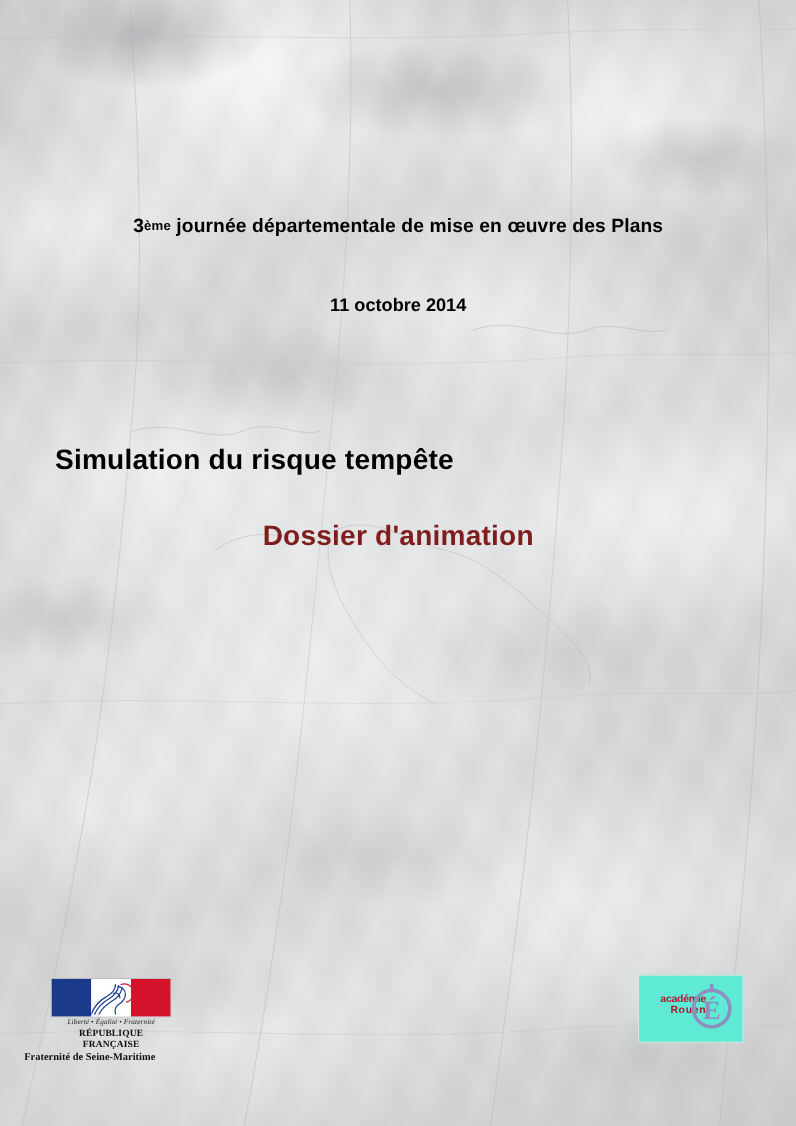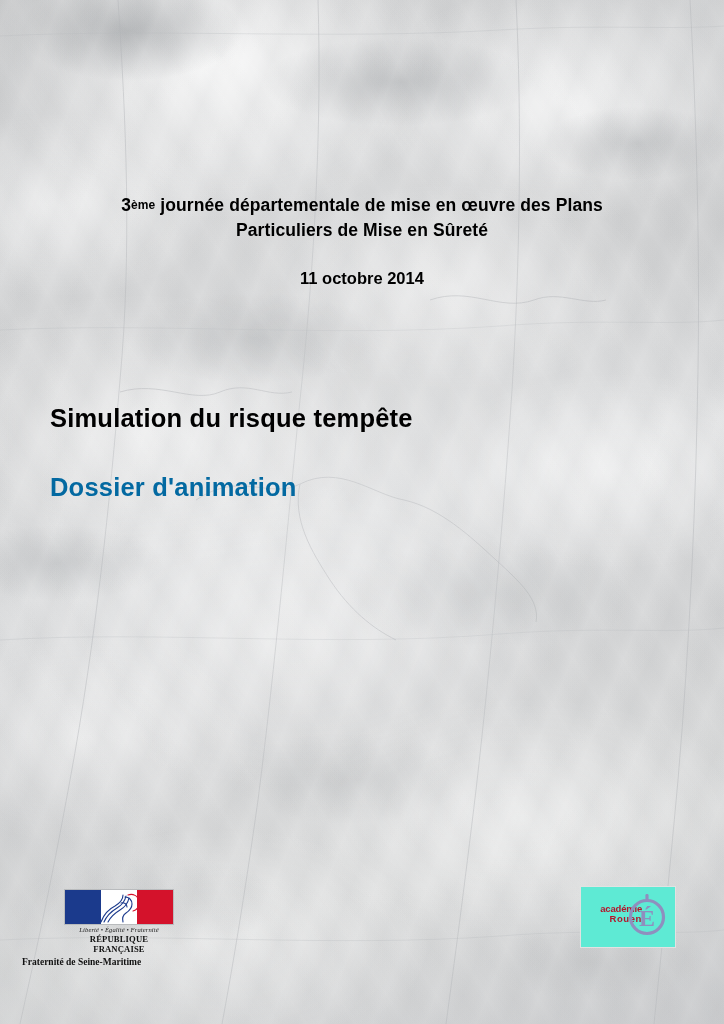--- a/index.html
+++ b/index.html
@@ -126,31 +126,31 @@
     color: #000000;
     font-weight: bold;
     font-size: 25.5px;
     letter-spacing: 0.2px;
   }
   .title-sub {
     position: absolute;
     top: 473px;
     left: 50px;
     width: 624px;
-    text-align: left;
-    color: #0369a1;
+    text-align: center;
+    color: #7f1d1d;
     font-weight: bold;
     font-size: 25.5px;
     letter-spacing: 0.2px;
   }
 
   
   .rf-logo {
     position: absolute;
-    left: 64px;
+    left: 46px;
     top: 889px;
     width: 124px;
   }
   .rf-flag {
     width: 110px;
     height: 36px;
     display: flex;
     border: 0.5px solid #b9bbbd;
     box-sizing: border-box;
     background: #fff;
@@ -257,21 +257,20 @@
       </g>
     </svg>
   </div>
   <div class="bg-vignette"></div>
 
   <div class="content">
 
     <div class="header-block">
       <span><span>3</span><span class="sup">ème</span><span> journée départementale de mise en œuvre des Plans</span></span>
       <br>
-      <span>Particuliers de Mise en Sûreté</span>
     </div>
 
     <div class="date-line">11 octobre 2014</div>
 
     <div class="title-main">Simulation du risque tempête</div>
     <div class="title-sub">Dossier d'animation</div>
 
     <div class="rf-logo">
       <div class="rf-flag">
         <div class="rf-blue"></div>

